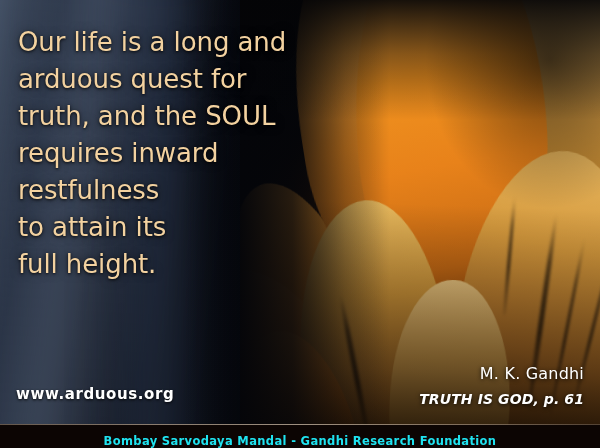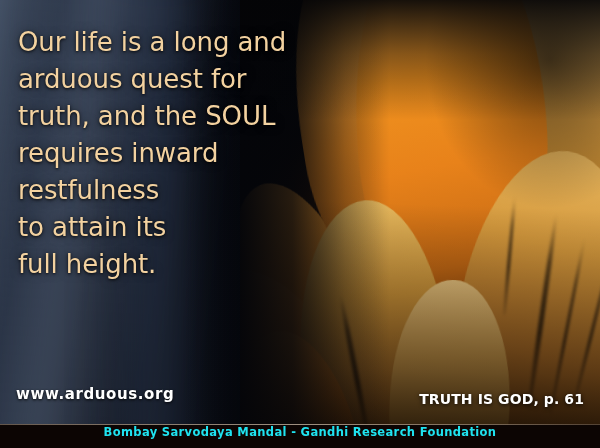--- a/index.html
+++ b/index.html
@@ -216,20 +216,21 @@
     color: #ffffff;
     text-shadow: 0 1px 4px rgba(0,0,0,0.9);
     letter-spacing: 0.2px;
   }
   .source {
     position: absolute;
     right: 16px;
     top: 391px;
     font-family: "DejaVu Sans", sans-serif;
     font-size: 14px;
+    font-style: italic;
     font-weight: bold;
     color: #ffffff;
     text-shadow: 0 1px 4px rgba(0,0,0,0.9);
     letter-spacing: 0.1px;
   }
 
   
   .site-url {
     position: absolute;
     left: 16px;
@@ -249,21 +250,21 @@
     width: 600px; height: 1px;
     background: linear-gradient(90deg, #6b5a4a 0%, #9a8876 22%, #b8a896 50%, #8c7a68 78%, #5a4a3c 100%);
     opacity: 0.85;
   }
   .footer {
     position: absolute;
     left: 0; bottom: 0;
     width: 600px; height: 23px;
     background: #0c0503;
     display: flex;
-    align-items: flex-start;
+    align-items: flex-end;
     justify-content: center;
   }
   .footer-text {
     font-family: "DejaVu Sans", sans-serif;
     font-size: 11.5px;
     font-weight: bold;
     color: #1fe3f0;
     letter-spacing: 0.35px;
     white-space: nowrap;
   }
@@ -304,20 +305,21 @@
   </div>
 
   <div class="quote">Our life is a long and
 arduous quest for
 truth, and the SOUL
 requires inward
 restfulness
 to attain its
 full height.</div>
 
+  <div class="author">M. K. Gandhi</div>
   <div class="source">TRUTH IS GOD, p. 61</div>
 
   <div class="site-url">www.arduous.org</div>
 
   <div class="footer-rule"></div>
   <div class="footer">
     <span class="footer-text">Bombay Sarvodaya Mandal - Gandhi Research Foundation</span>
   </div>
 
 </div>

